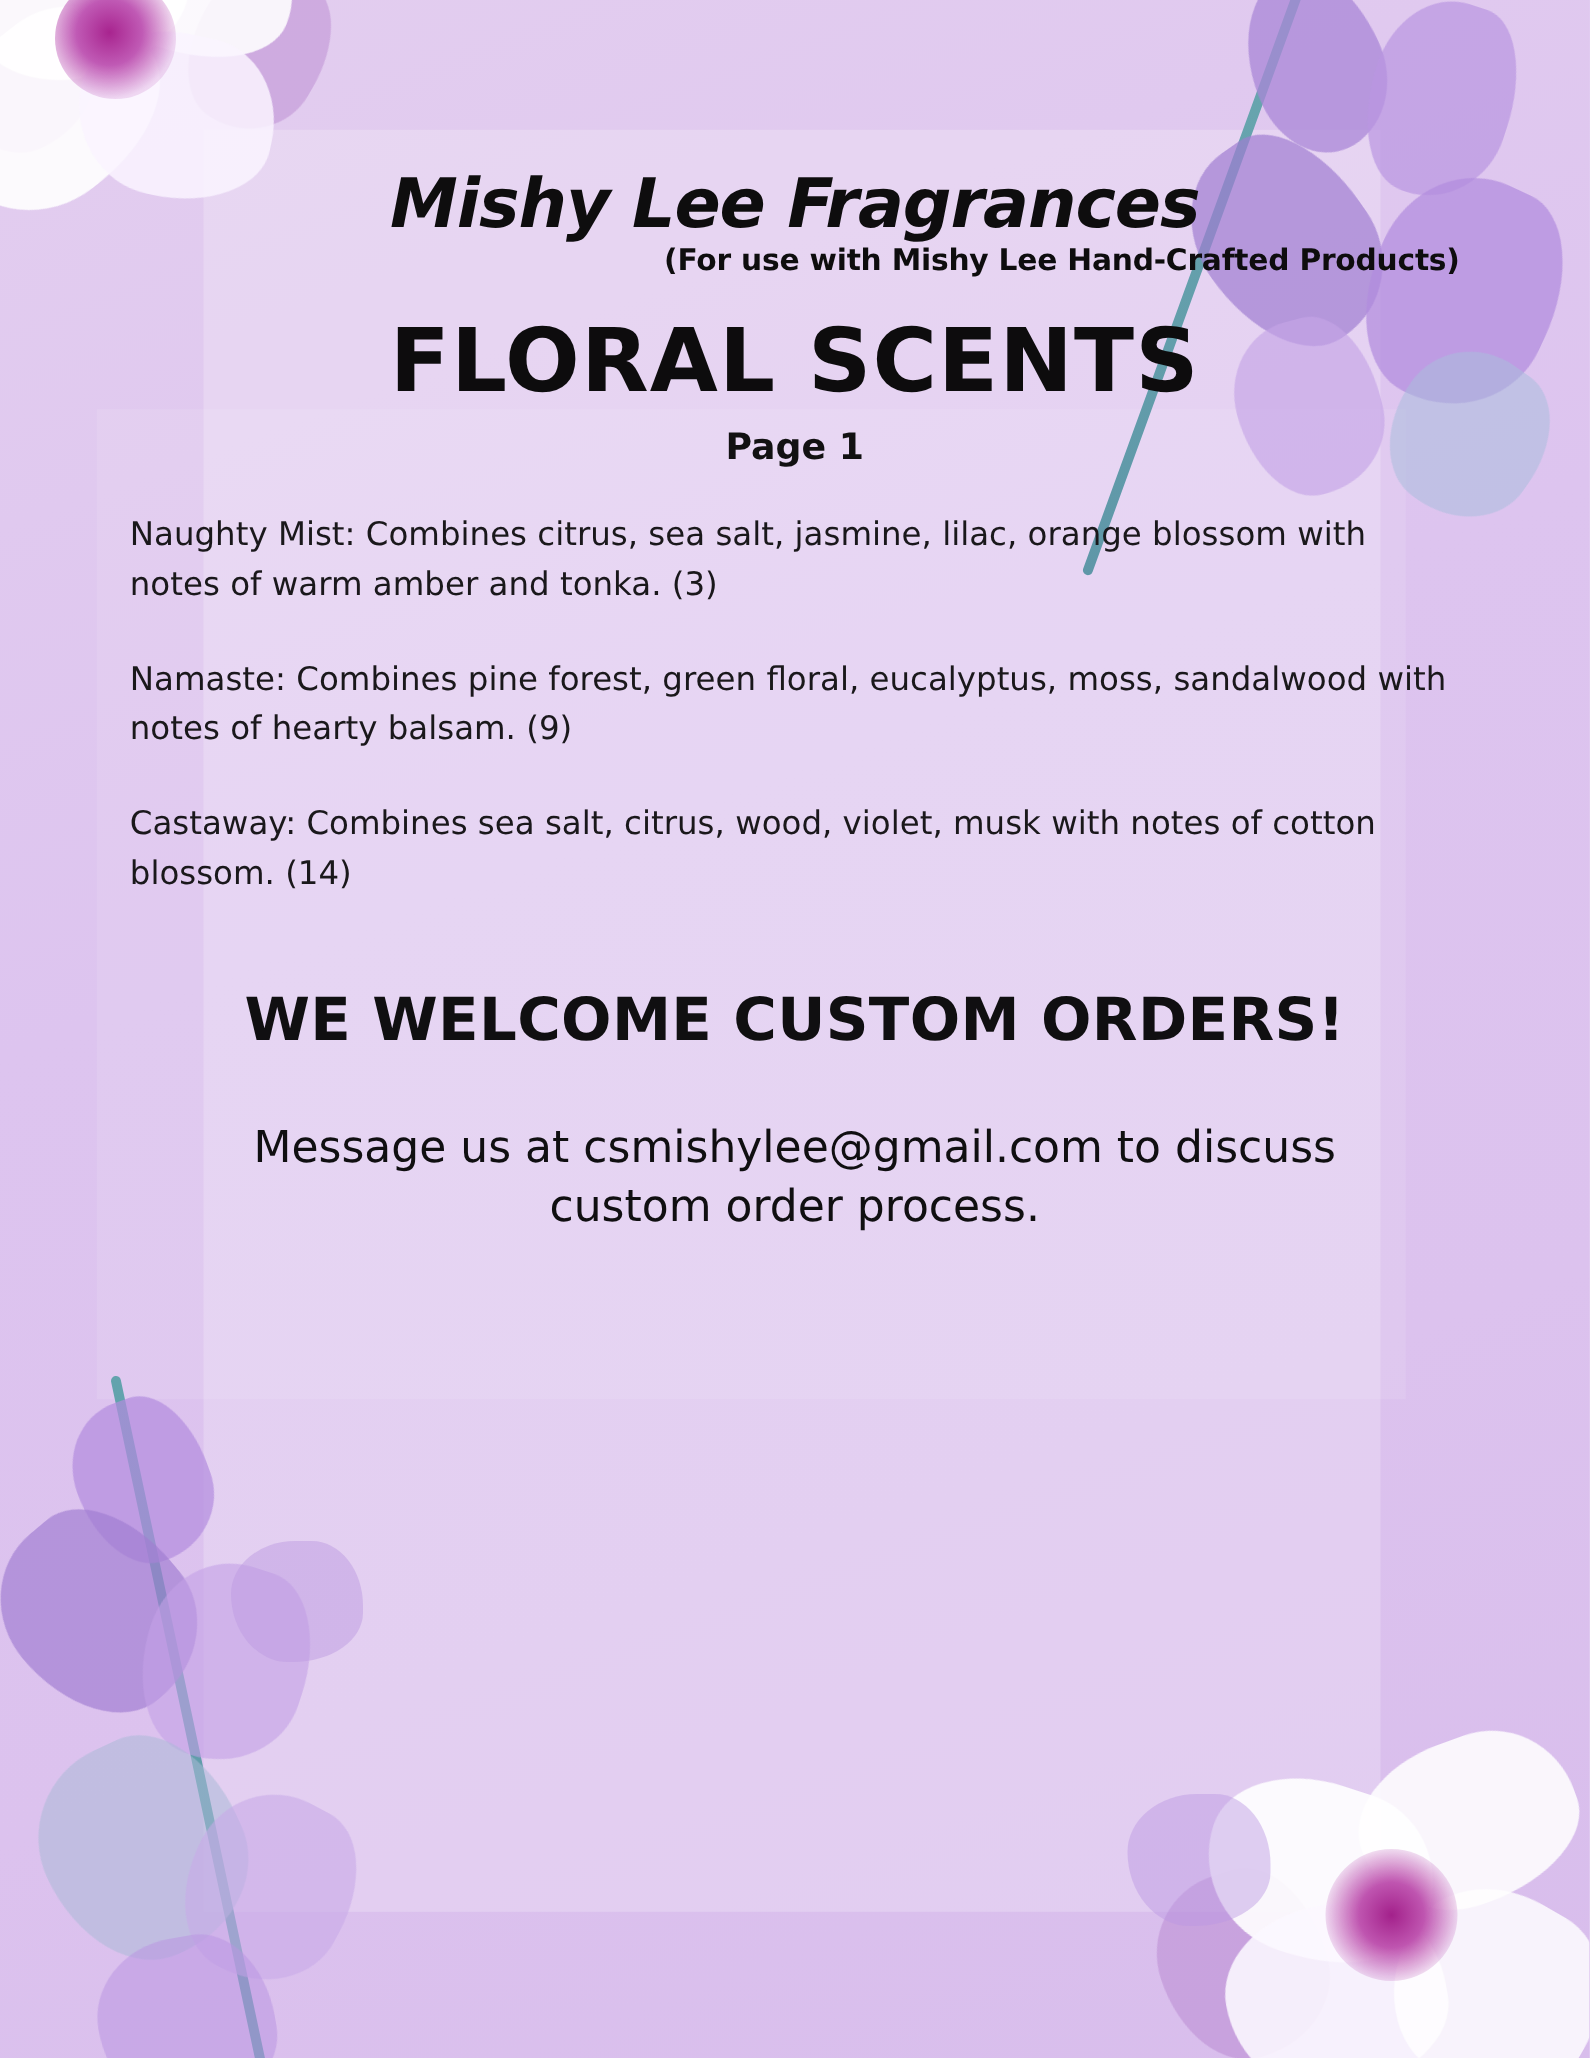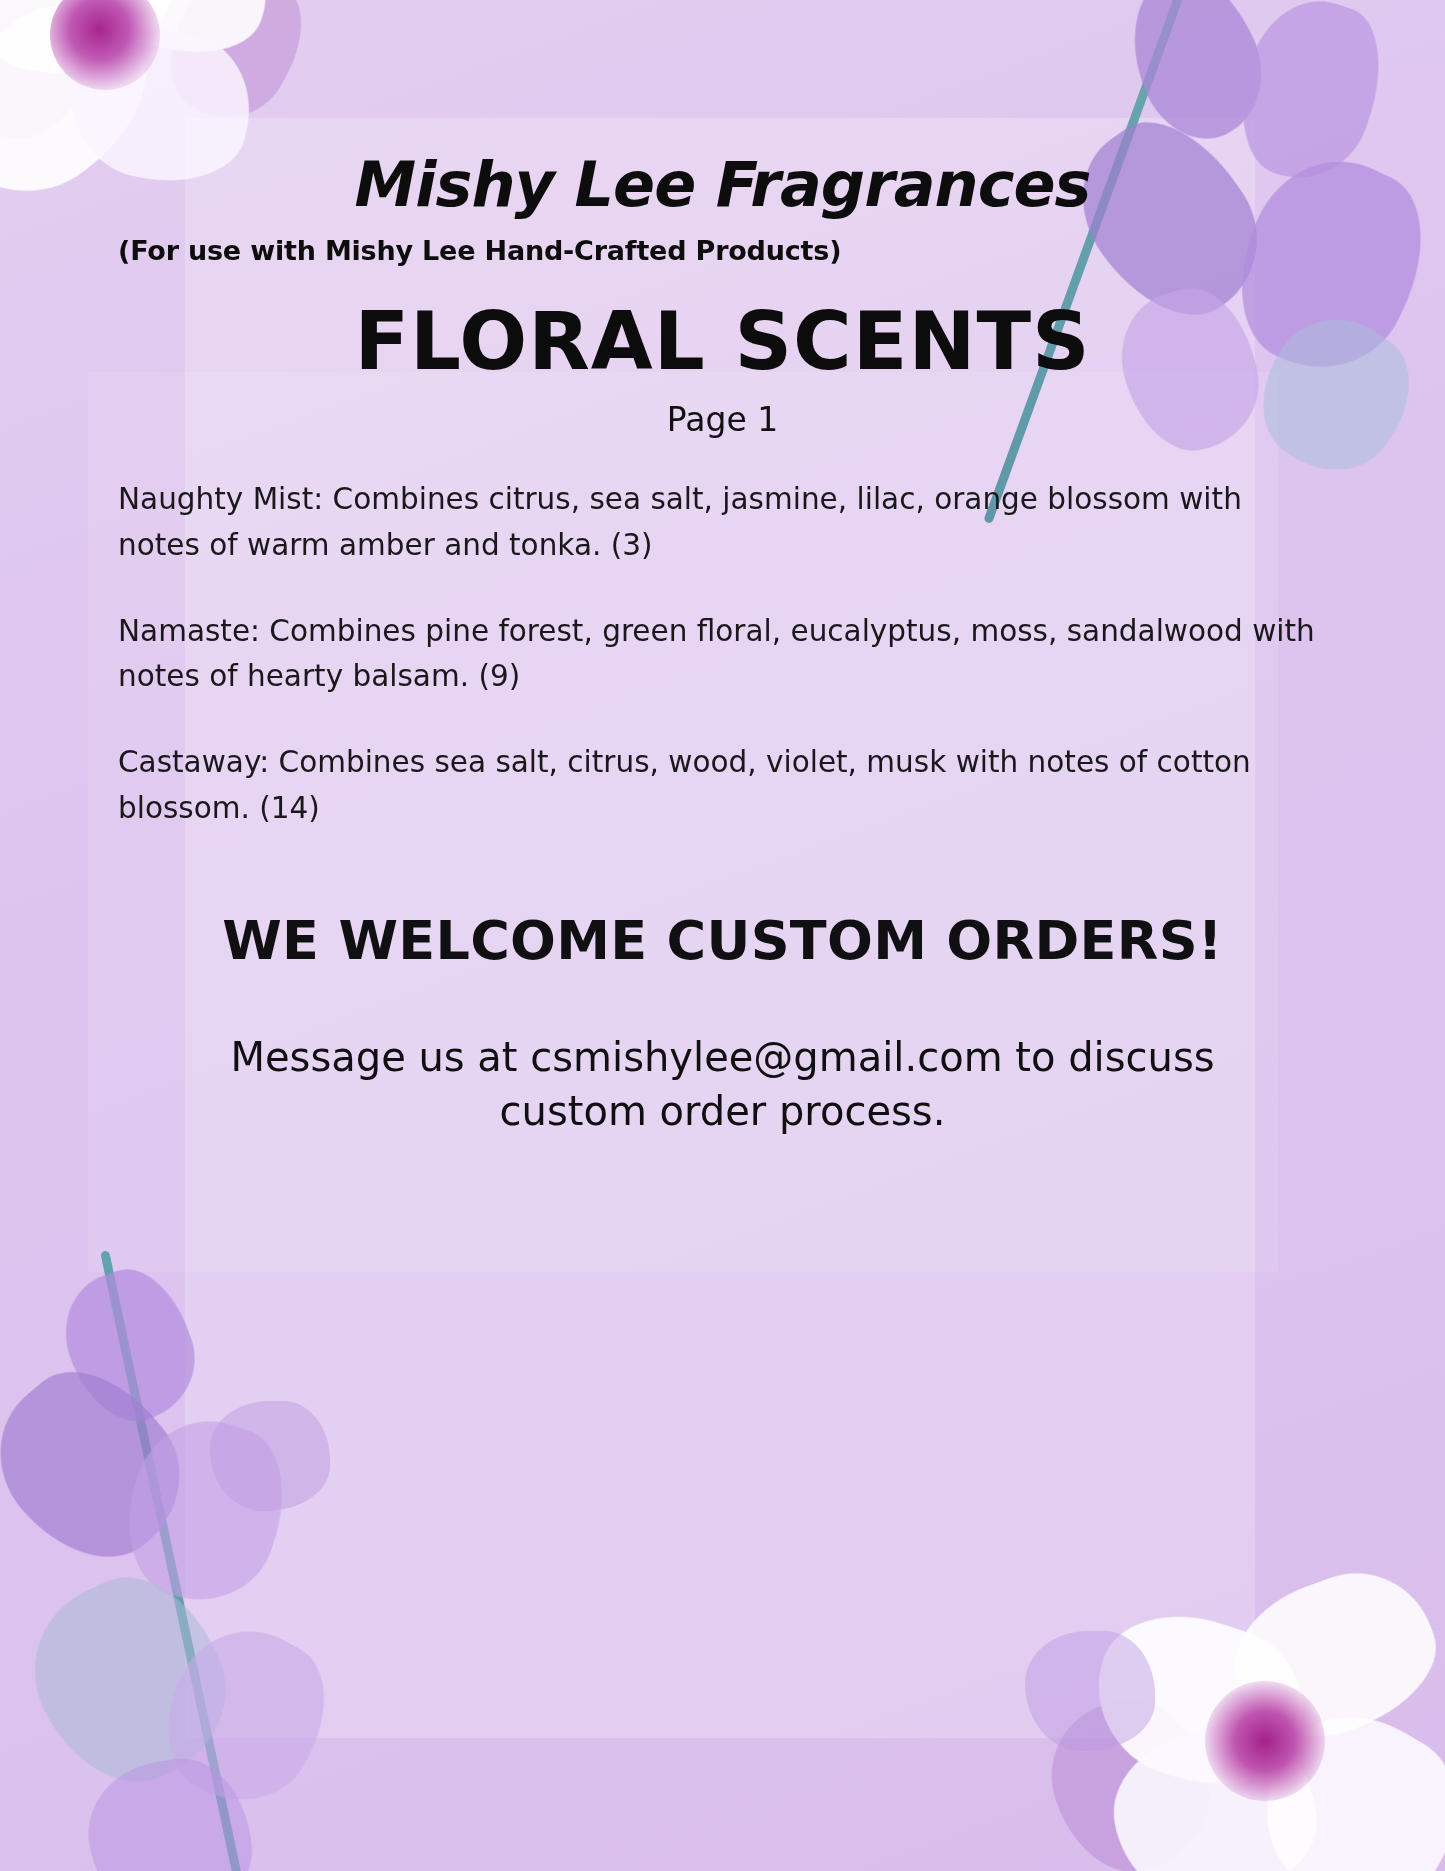--- a/index.html
+++ b/index.html
@@ -109,39 +109,39 @@
     font-family: "DejaVu Sans", sans-serif;
     font-weight: bold;
     font-size: 62px;
     letter-spacing: -1px;
     color: #0e0d0e;
     margin-top: 152px;
     line-height: 1.05;
     font-style: italic;
   }
   .brand-sub {
-    text-align: left;
+    text-align: right;
     font-weight: bold;
     font-size: 27px;
     color: #0e0d0e;
-    margin-top: 18px;
+    margin-top: 4px;
     letter-spacing: -0.2px;
   }
   .category {
     text-align: center;
     font-weight: bold;
     font-size: 80px;
     letter-spacing: 1px;
     color: #0d0c0d;
     margin-top: 36px;
     line-height: 1;
   }
   .page-num {
     text-align: center;
-    font-weight: normal;
+    font-weight: bold;
     font-size: 33px;
     color: #121112;
     margin-top: 18px;
   }
 
   .scent-list {
     margin-top: 38px;
   }
   .scent {
     font-size: 29.5px;

